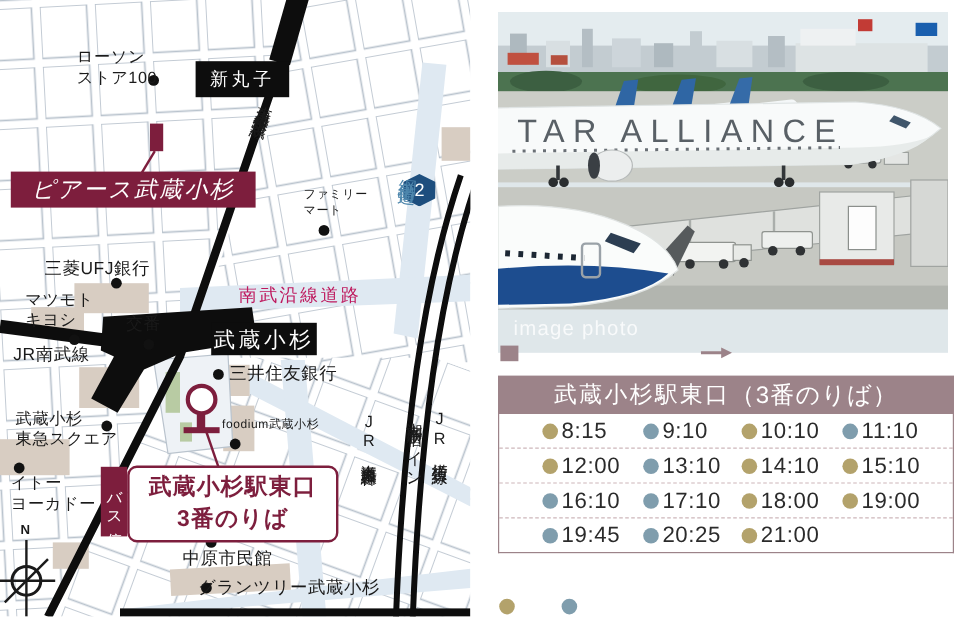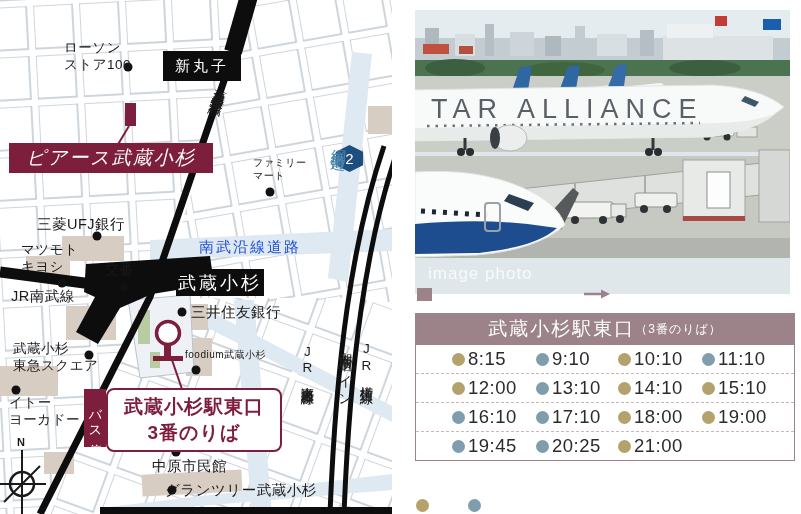--- a/index.html
+++ b/index.html
@@ -25,21 +25,21 @@
   .photo{position:absolute;left:415px;top:10px;width:375px;height:284px;overflow:hidden;background:#dfe7ea;}
   .watermark{position:absolute;left:13px;bottom:10px;color:rgba(255,255,255,.78);font-size:17px;letter-spacing:1px;}
   
   .origin-square{position:absolute;left:417px;top:288px;width:15px;height:13px;background:var(--mauve);}
   .route-arrow{position:absolute;left:584px;top:289px;}
   
   .timetable{position:absolute;left:415px;top:313px;width:380px;}
   .tt-head{height:32px;background:var(--mauve);color:#fff;display:flex;align-items:center;justify-content:center;
            letter-spacing:2px;}
   .tt-head .main{font-size:19px;}
-  .tt-head .sub{font-size:12px;letter-spacing:1px;}
+  .tt-head .sub{font-size:20px;letter-spacing:1px;}
   .tt-body{background:#fff;border:1px solid var(--mauve);border-top:none;}
   .tt-row{display:grid;grid-template-columns:84px 82px 84px 94px;padding:0 0 0 36px;height:28px;
           align-items:center;border-bottom:1px dashed #cdb6ba;}
   .tt-row:last-child{border-bottom:none;}
   .tt-cell{display:flex;align-items:center;gap:3px;font-size:18.5px;color:#2b2b2b;letter-spacing:.5px;}
   .tt-dot{width:13px;height:13px;border-radius:50%;flex:0 0 13px;}
   .tt-dot.gold{background:var(--gold);}
   .tt-dot.blue{background:var(--blue);}
   .leg-dot{position:absolute;width:13px;height:13px;border-radius:50%;top:499px;}
   .leg-dot.gold{left:416px;background:var(--gold);}
@@ -150,21 +150,21 @@
 
     <div class="ml" style="left:64px;top:40px;font-size:13.5px;">ローソン
 ストア100</div>
     <div class="stbox" style="left:163px;top:51px;width:78px;height:30px;font-size:15px;">新丸子</div>
     <div class="pearce-box" style="left:9px;top:143px;width:204px;height:30px;font-size:19px;font-style:italic;">ピアース武蔵小杉</div>
     <div class="ml" style="left:253px;top:157px;font-size:10px;">ファミリー
 マート</div>
     <div class="badge2" style="left:336px;top:145px;width:27px;height:27px;">2</div>
     <div class="ml vt" style="left:330px;top:138px;font-size:15px;color:#4e87ad;transform:rotate(5deg);">綱島街道</div>
     <div class="ml" style="left:37px;top:215px;font-size:14.5px;">三菱UFJ銀行</div>
-    <div class="ml" style="left:199px;top:238px;font-size:15px;color:#1d4ed8;letter-spacing:2px;">南武沿線道路</div>
+    <div class="ml" style="left:199px;top:238px;font-size:15px;color:#be185d;letter-spacing:2px;">南武沿線道路</div>
     <div class="ml" style="left:21px;top:242px;font-size:13.5px;">マツモト
 キヨシ</div>
     <div class="ml" style="left:105px;top:261px;font-size:14px;">交番</div>
     <div class="stbox" style="left:176px;top:269px;width:88px;height:27px;font-size:18px;">武蔵小杉</div>
     <div class="ml" style="left:11px;top:287px;font-size:14.5px;">JR南武線</div>
     <div class="ml" style="left:191px;top:303px;font-size:14.5px;">三井住友銀行</div>
     <div class="ml vt" style="left:216px;top:78px;font-size:13.5px;transform:rotate(18deg);transform-origin:top center;">東急東横線・目黒線</div>
     <div class="ml" style="left:13px;top:341px;font-size:13.5px;">武蔵小杉
 東急スクエア</div>
     <div class="ml" style="left:185px;top:349px;font-size:10px;">foodium武蔵小杉</div>

